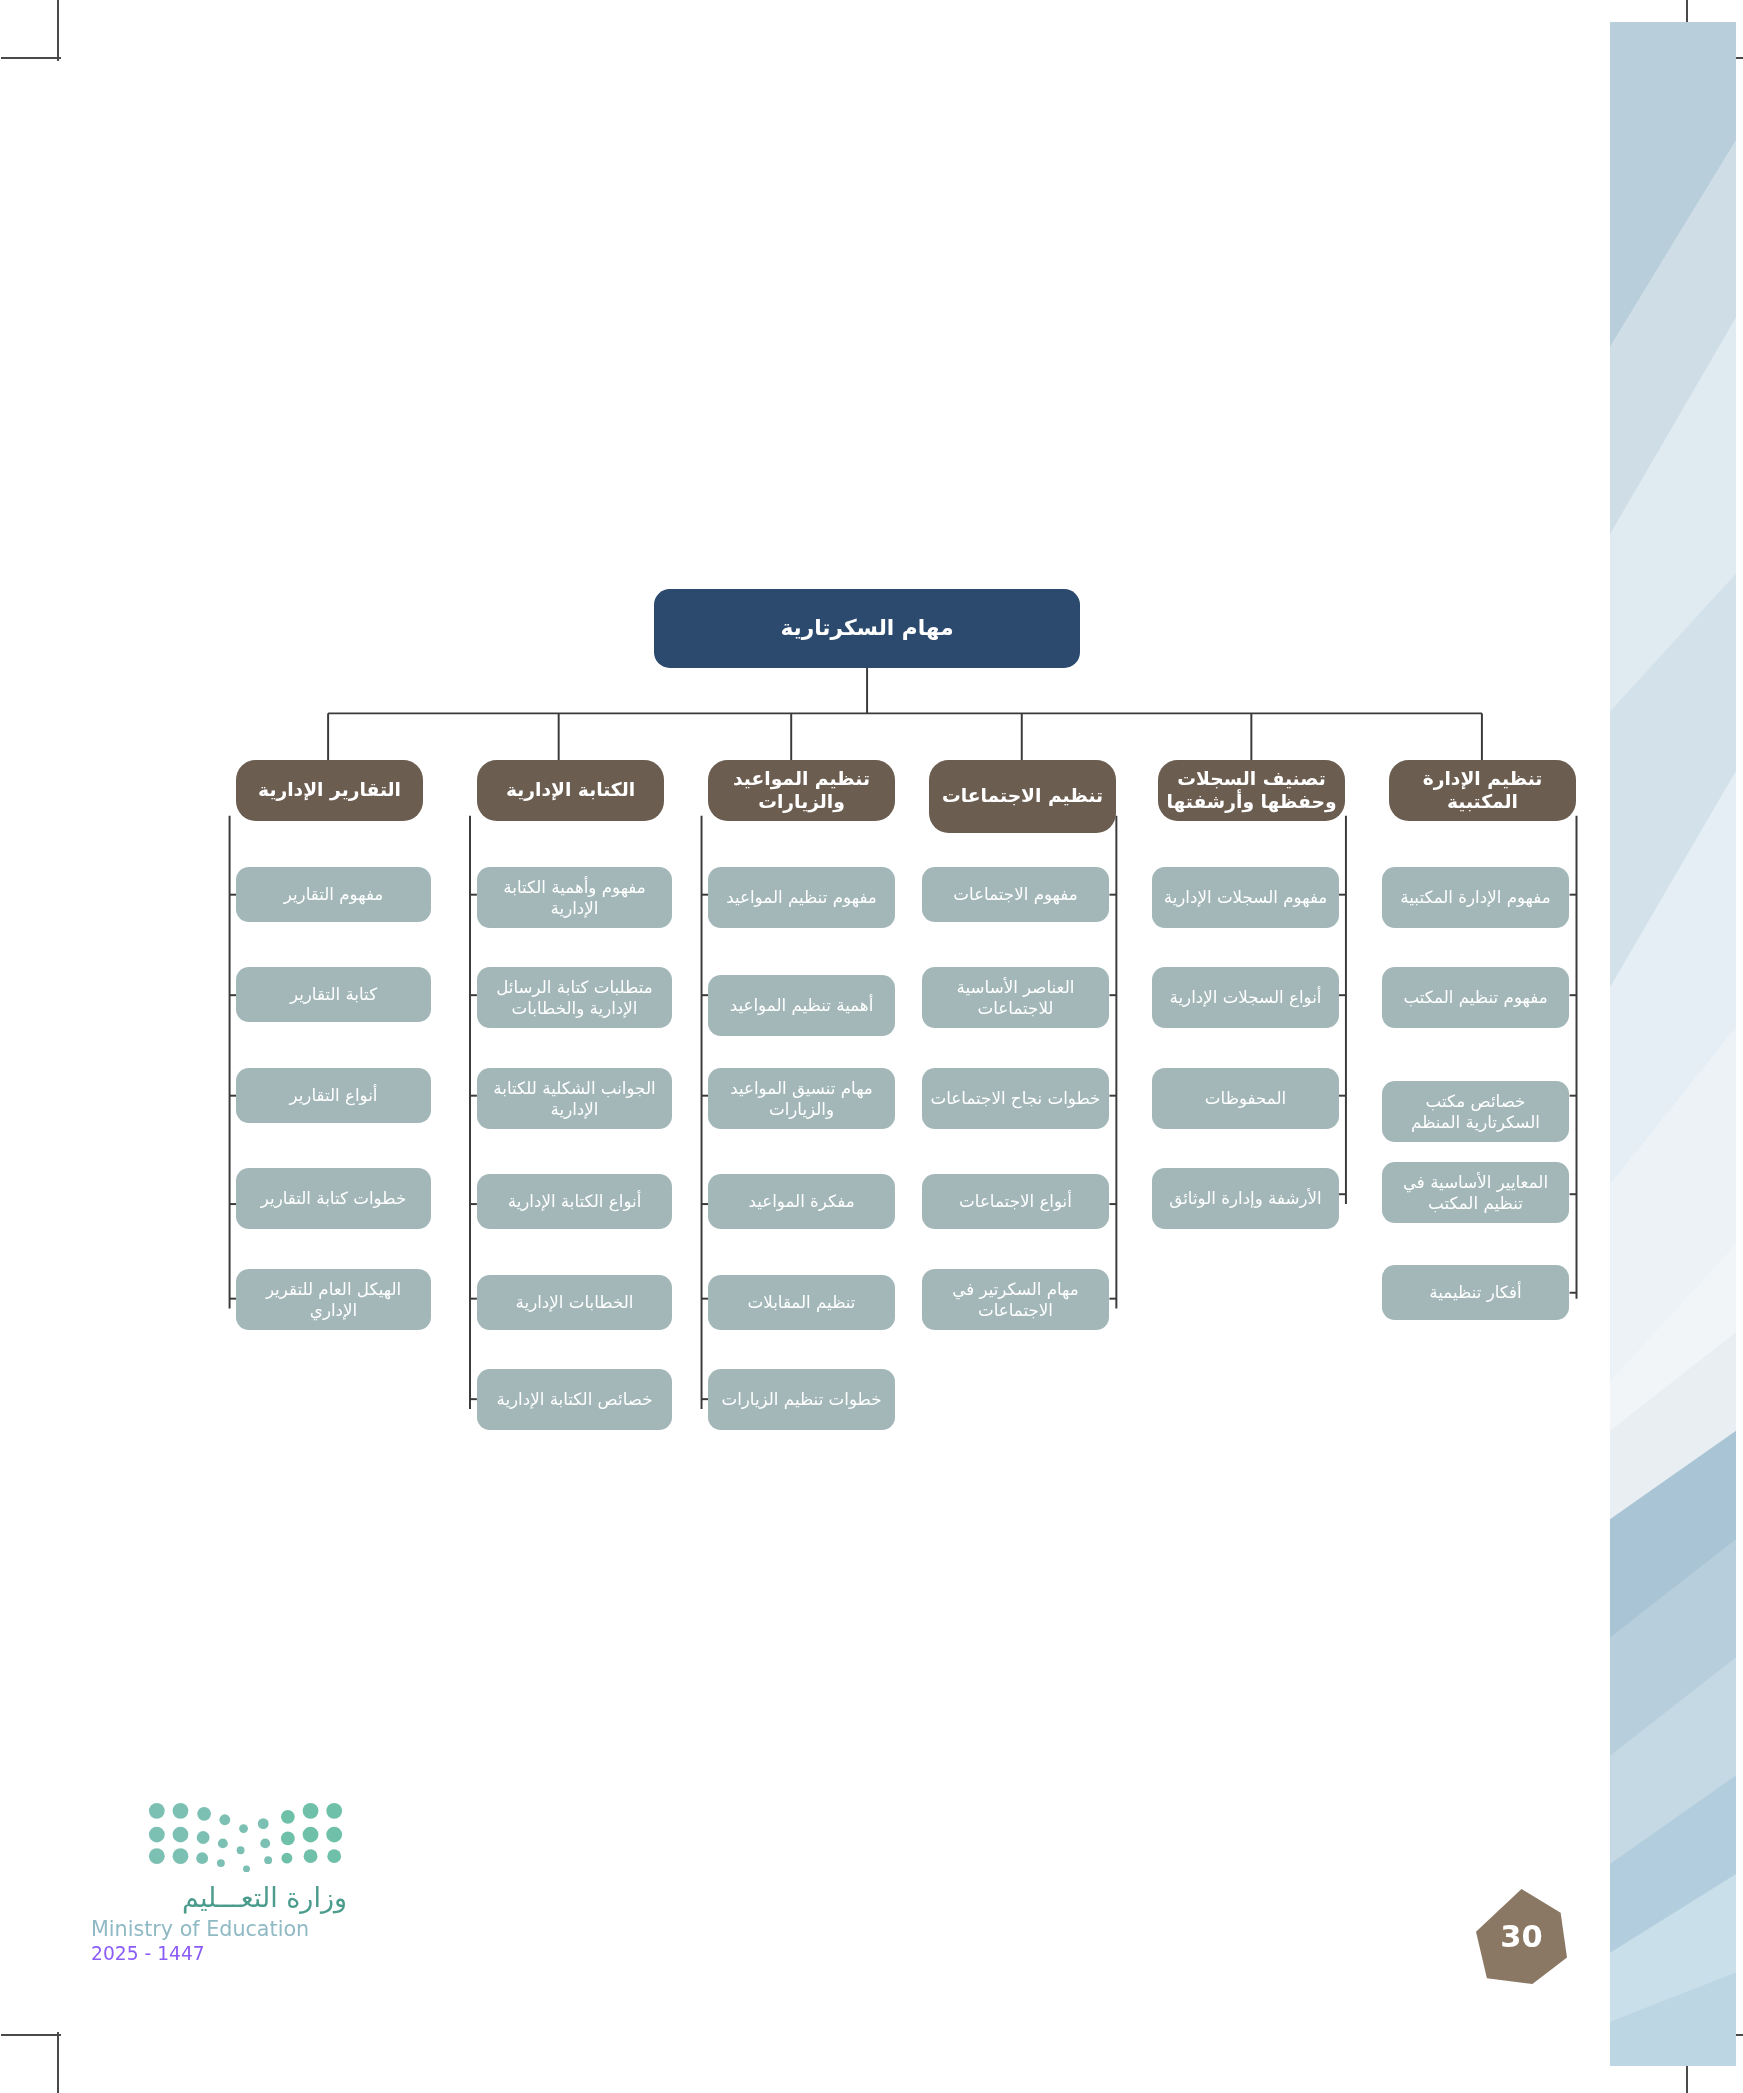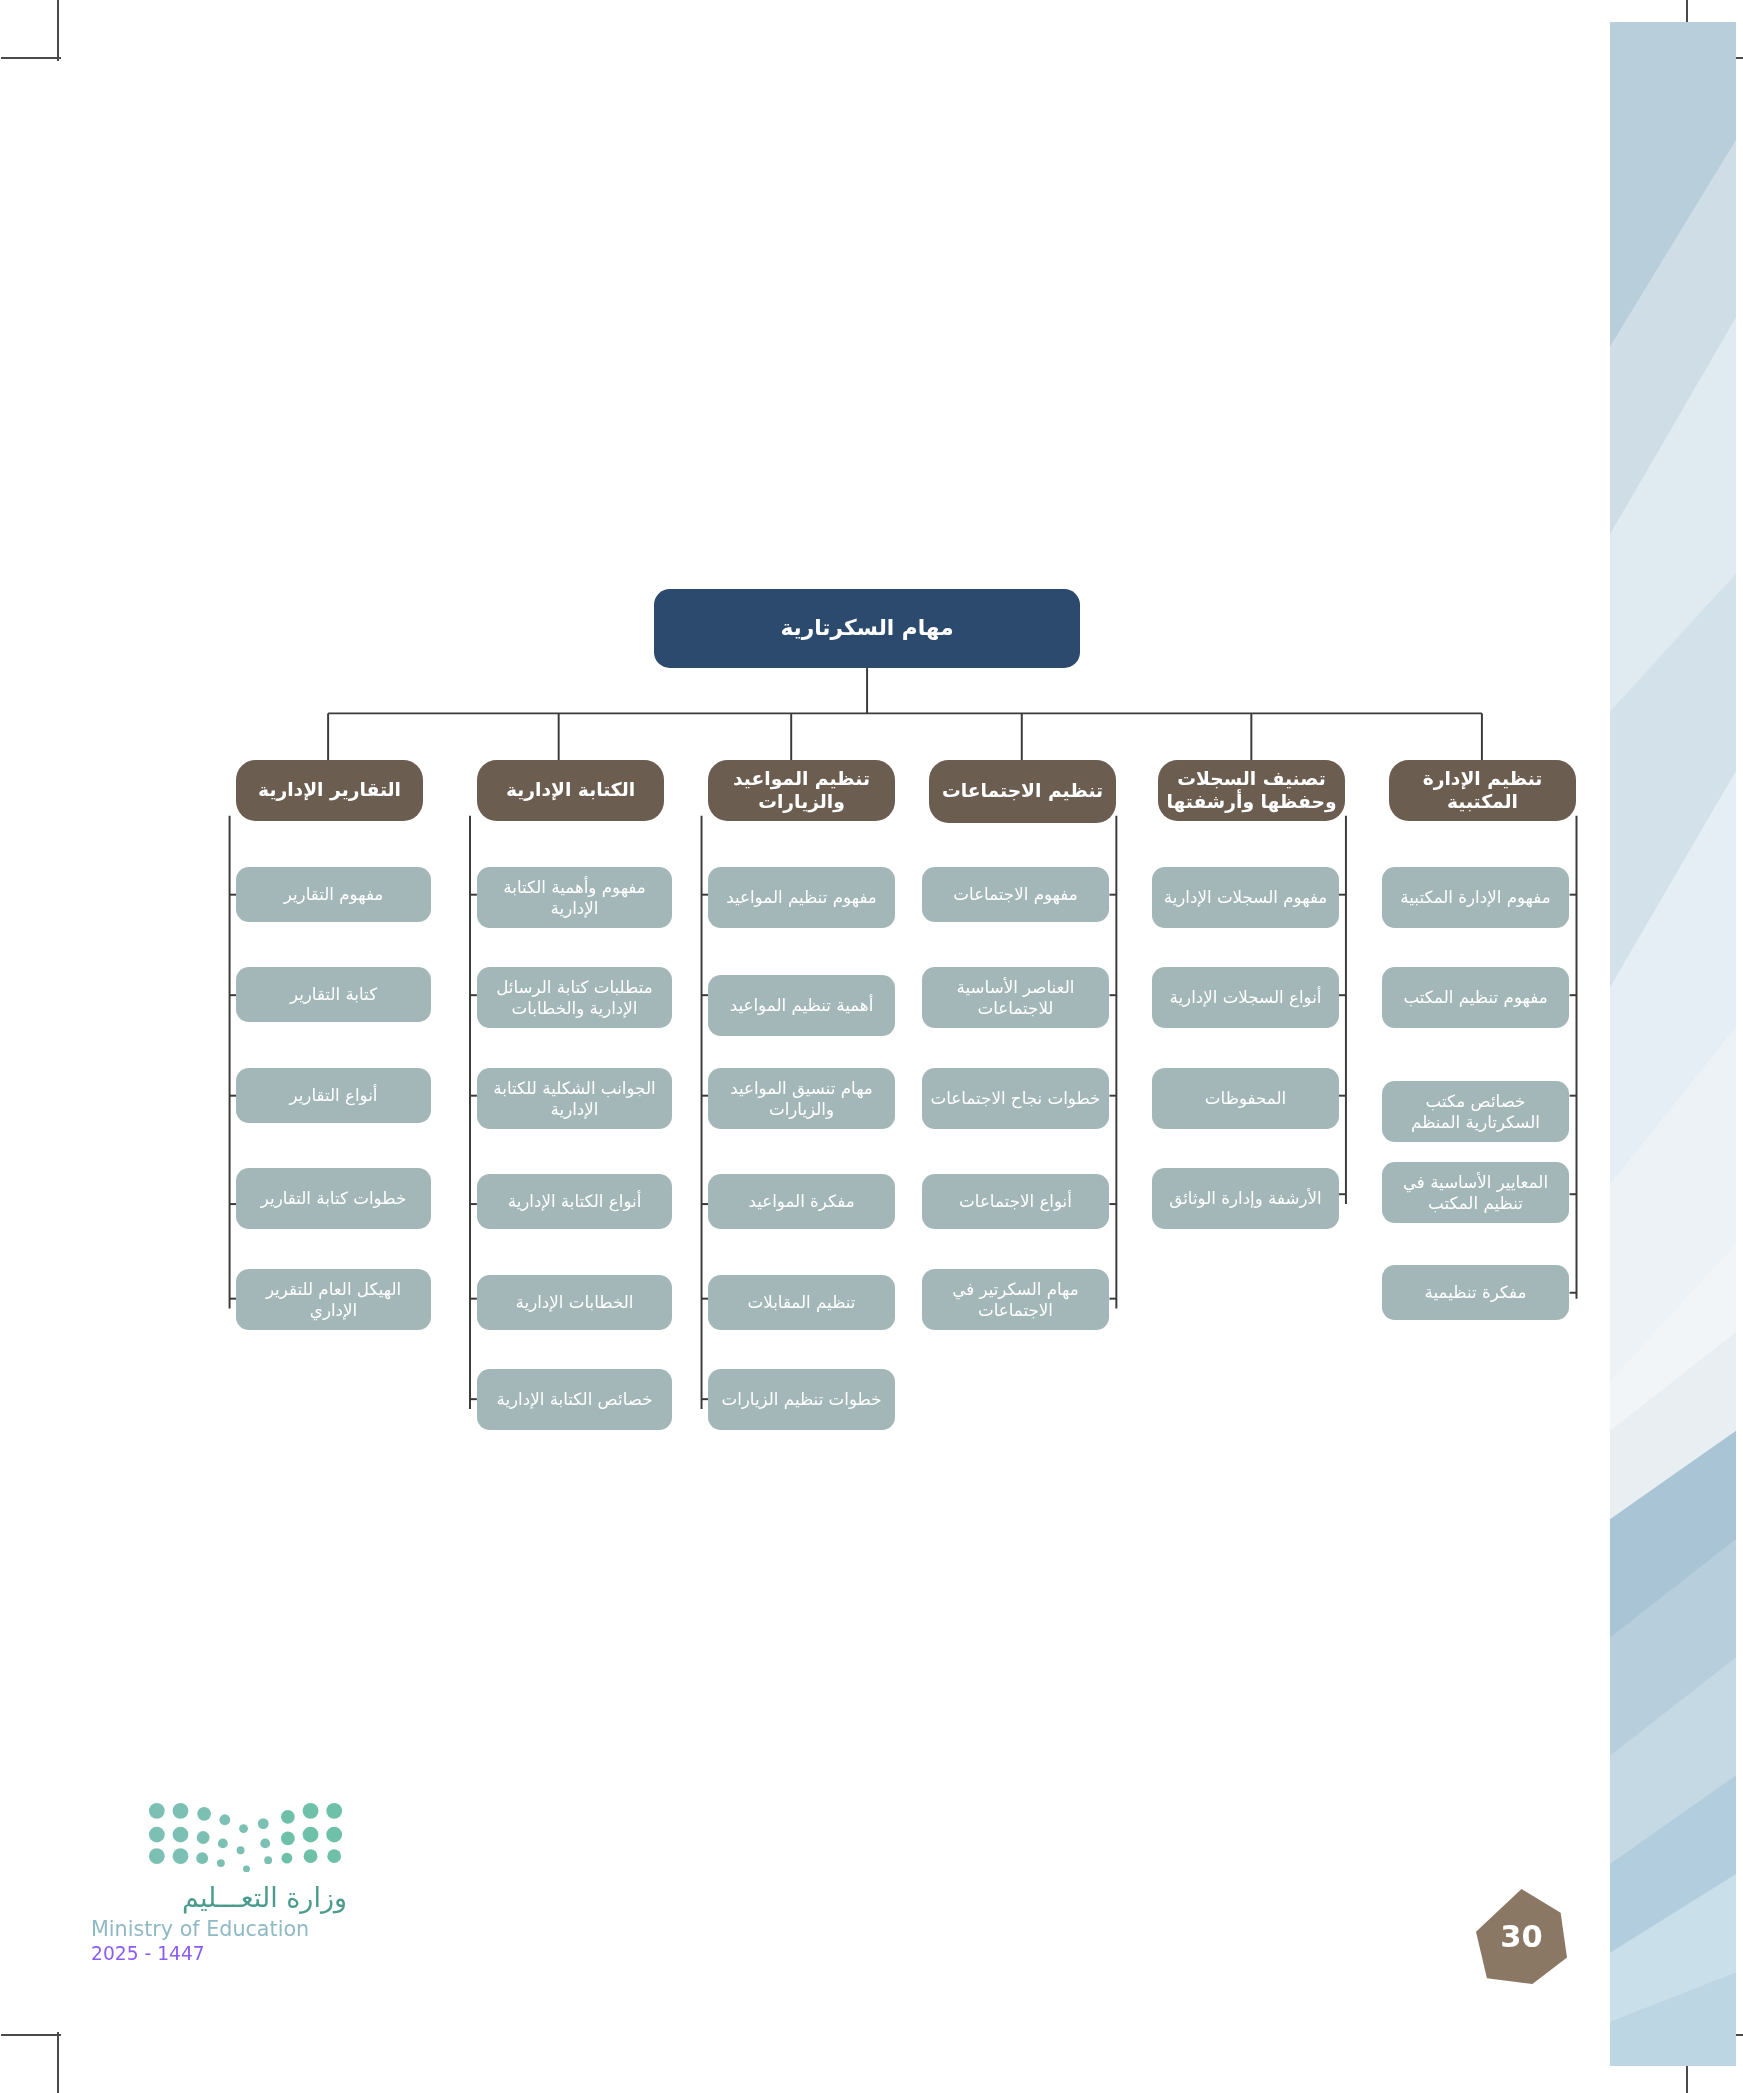--- a/index.html
+++ b/index.html
@@ -247,21 +247,21 @@
     </svg>
 
     <div class="node node-root" style="left:654px; top:589px; width:426px; height:79px;">مهام السكرتارية</div>
 
     <div class="node node-header" style="left:236px; top:760px; width:187px; height:61px;">التقارير الإدارية</div>
 
     <div class="node node-header" style="left:477px; top:760px; width:187px; height:61px;">الكتابة الإدارية</div>
 
     <div class="node node-header" style="left:708px; top:760px; width:187px; height:61px;">تنظيم المواعيد والزيارات</div>
 
-    <div class="node node-header" style="left:929px; top:760px; width:187px; height:63px;">تنظيم الاجتماعات</div>
+    <div class="node node-header" style="left:929px; top:760px; width:187px; height:73px;">تنظيم الاجتماعات</div>
 
     <div class="node node-header" style="left:1158px; top:760px; width:187px; height:61px;">تصنيف السجلات وحفظها وأرشفتها</div>
 
     <div class="node node-header" style="left:1389px; top:760px; width:187px; height:61px;">تنظيم الإدارة المكتبية</div>
 
     <div class="node node-leaf" style="left:236px; top:867px; width:195px; height:55px;">مفهوم التقارير</div>
     <div class="node node-leaf" style="left:236px; top:967px; width:195px; height:55px;">كتابة التقارير</div>
     <div class="node node-leaf" style="left:236px; top:1068px; width:195px; height:55px;">أنواع التقارير</div>
     <div class="node node-leaf" style="left:236px; top:1168px; width:195px; height:61px;">خطوات كتابة التقارير</div>
     <div class="node node-leaf" style="left:236px; top:1269px; width:195px; height:61px;">الهيكل العام للتقرير الإداري</div>
@@ -288,21 +288,21 @@
 
     <div class="node node-leaf" style="left:1152px; top:867px; width:187px; height:61px;">مفهوم السجلات الإدارية</div>
     <div class="node node-leaf" style="left:1152px; top:967px; width:187px; height:61px;">أنواع السجلات الإدارية</div>
     <div class="node node-leaf" style="left:1152px; top:1068px; width:187px; height:61px;">المحفوظات</div>
     <div class="node node-leaf" style="left:1152px; top:1168px; width:187px; height:61px;">الأرشفة وإدارة الوثائق</div>
 
     <div class="node node-leaf" style="left:1382px; top:867px; width:187px; height:61px;">مفهوم الإدارة المكتبية</div>
     <div class="node node-leaf" style="left:1382px; top:967px; width:187px; height:61px;">مفهوم تنظيم المكتب</div>
     <div class="node node-leaf" style="left:1382px; top:1068px; width:187px; height:61px;margin-top:13px;">خصائص مكتب السكرتارية المنظم</div>
     <div class="node node-leaf" style="left:1382px; top:1162px; width:187px; height:61px;">المعايير الأساسية في تنظيم المكتب</div>
-    <div class="node node-leaf" style="left:1382px; top:1265px; width:187px; height:55px;">مفكرة تنظيمية</div>
+    <div class="node node-leaf" style="left:1382px; top:1265px; width:187px; height:55px;">أفكار تنظيمية</div>
 
   </div>
 
   <div class="logo-wrap">
     <svg class="logo-dots" viewBox="0 0 205 74" xmlns="http://www.w3.org/2000/svg">
       <g fill="#7cc0b4">
         <circle cx="12" cy="12" r="8"></circle>
           <circle cx="36" cy="12" r="8"></circle>
         <circle cx="60" cy="15" r="7"></circle>
           <circle cx="81" cy="21" r="5.5"></circle>

